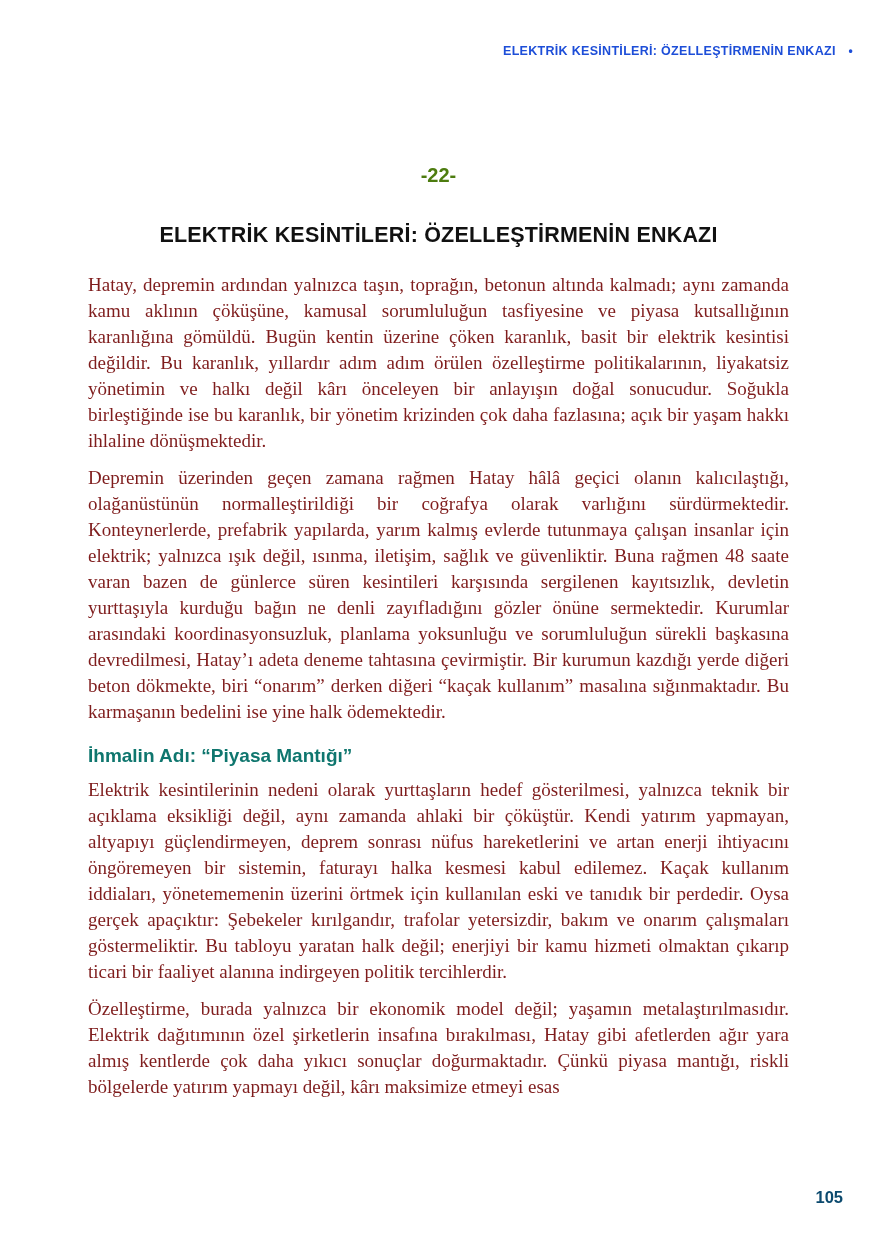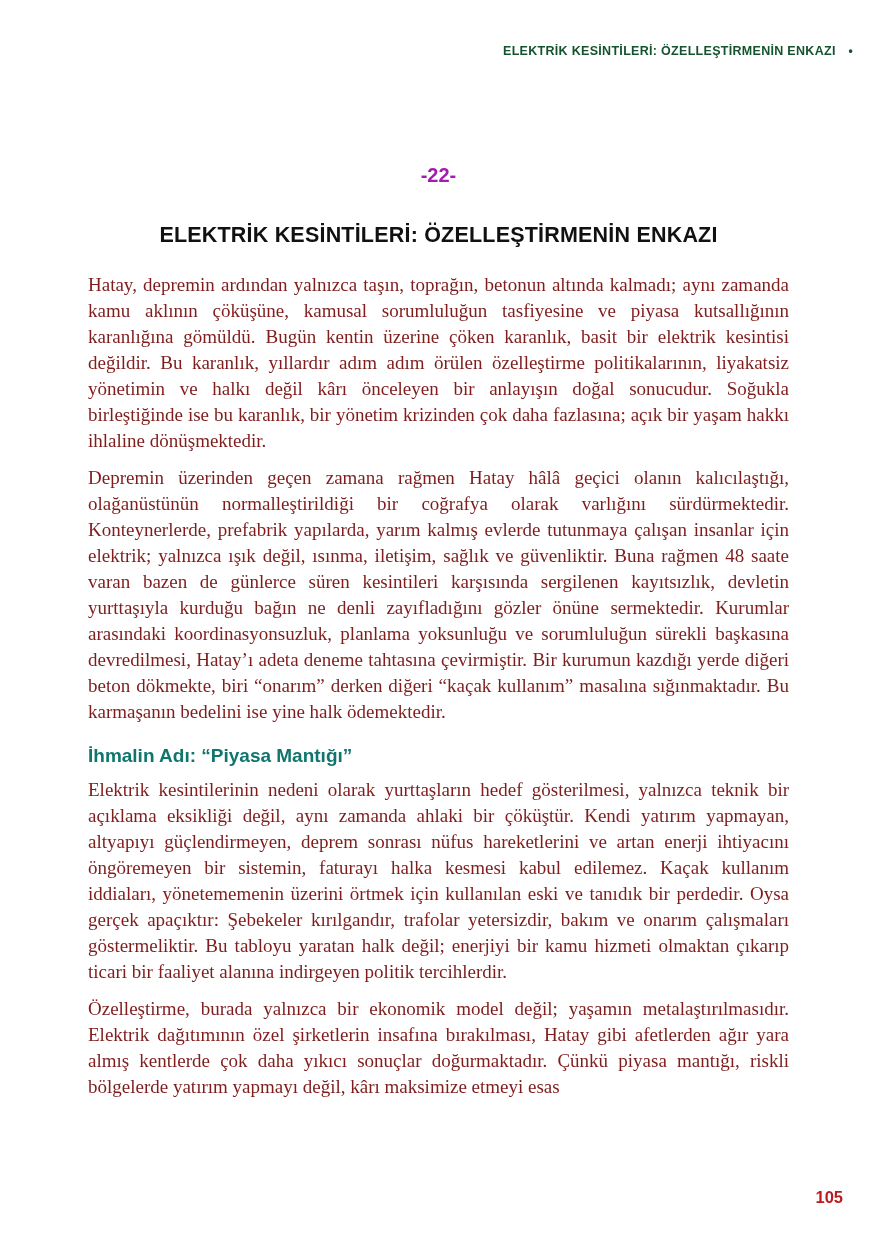--- a/index.html
+++ b/index.html
@@ -20,34 +20,34 @@
     overflow: hidden;
   }
   .running-header {
     position: absolute;
     top: 44px;
     right: 24px;
     font-family: "Liberation Sans", "DejaVu Sans", sans-serif;
     font-weight: 700;
     font-size: 12.5px;
     letter-spacing: 0.3px;
-    color: #14532d;
+    color: #1d4ed8;
     white-space: nowrap;
   }
   .running-header .bullet {
     margin-left: 9px;
     font-size: 12px;
   }
   .chapter-number {
     margin-top: 122px;
     text-align: center;
     font-family: "Liberation Sans", "DejaVu Sans", sans-serif;
     font-weight: 700;
     font-size: 20px;
-    color: #a21caf;
+    color: #4d7c0f;
   }
   .chapter-title {
     margin: 36px 0 24px 0;
     text-align: center;
     font-family: "Liberation Sans", "DejaVu Sans", sans-serif;
     font-weight: 700;
     font-size: 21.5px;
     letter-spacing: 0.2px;
     color: #111111;
   }
@@ -65,21 +65,21 @@
     font-size: 19px;
     color: #0f766e;
   }
   .page-number {
     position: absolute;
     right: 34px;
     bottom: 34px;
     font-family: "Liberation Sans", "DejaVu Sans", sans-serif;
     font-weight: 700;
     font-size: 16.5px;
-    color: #b91c1c;
+    color: #0c4a6e;
   }
 </style>
 </head>
 <body>
 
 <div class="page">
 
   <div class="running-header">
     <span>ELEKTRİK KESİNTİLERİ: ÖZELLEŞTİRMENİN ENKAZI</span>
     <span class="bullet">•</span>

